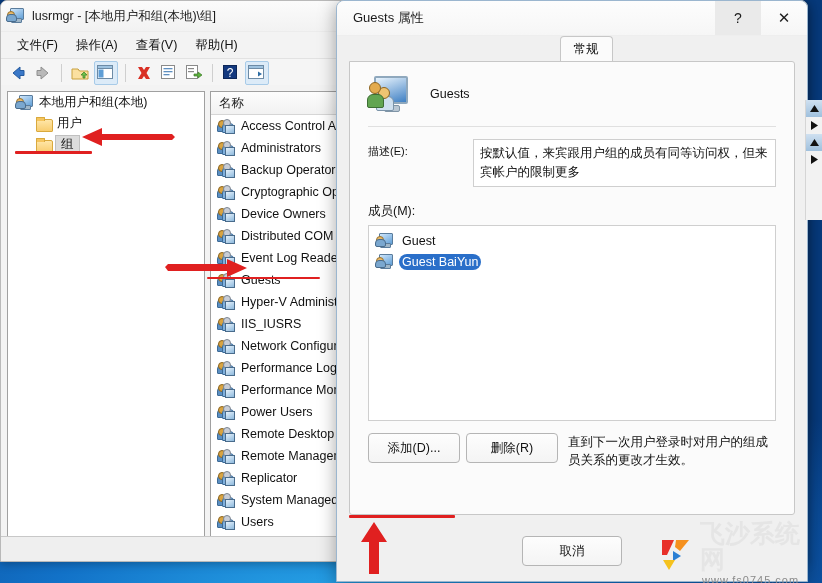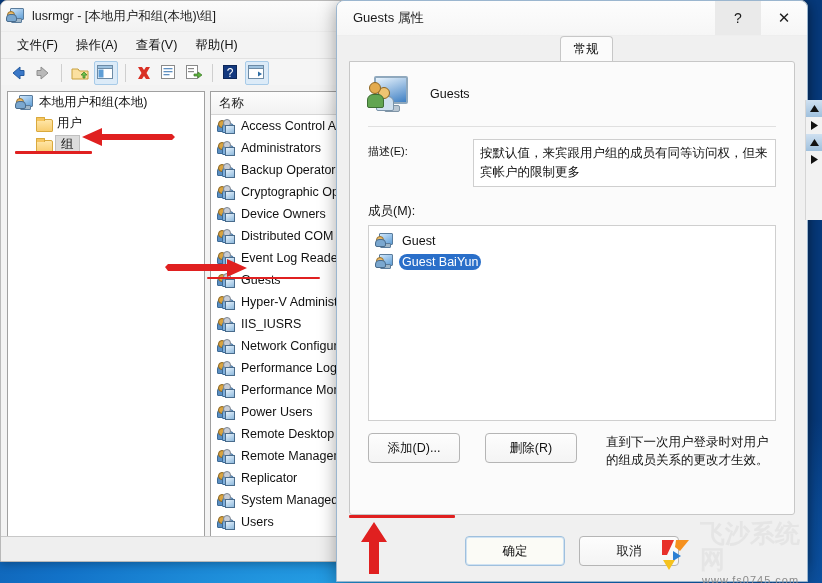--- a/index.html
+++ b/index.html
@@ -229,21 +229,21 @@
 
   .members-label { font-size:12.5px; color:#111; padding:16px 0 0 18px; }
   .members-box {
     margin:5px 18px 0 18px; height:196px; background:#fff; border:1px solid #cfcfcf;
     overflow:hidden; padding-top:4px; box-sizing:border-box;
   }
   .member-row { display:flex; align-items:center; height:21px; padding-left:7px; font-size:12.5px; }
   .member-row .mlbl { margin-left:6px; padding:1px 3px; color:#111; }
   .member-row.selected .mlbl { background:#2a6fc9; color:#fff;border-radius:8px; }
 
-  .action-row { display:flex; align-items:flex-start; padding:12px 18px 0 18px; gap:25px; }
+  .action-row { display:flex; align-items:flex-start; padding:12px 18px 0 18px; gap:6px; }
   .btn {
     min-width:92px; height:30px; background:linear-gradient(180deg,#fdfdfd,#f4f4f4);
     border:1px solid #b5b5b5; border-radius:4px; font-size:12.5px; color:#111;
     display:flex; align-items:center; justify-content:center; box-sizing:border-box;
   }
   .hint-text {
     font-size:12.5px; color:#111; line-height:18px; flex:1 1 auto; padding-left:4px;
   }
 
   .dlg-footer {
@@ -661,21 +661,20 @@
       </div>
 
       <div class="action-row">
         <div class="btn">添加(D)...</div>
         <div class="btn">删除(R)</div>
         <div class="hint-text">直到下一次用户登录时对用户的组成员关系的更改才生效。</div>
       </div>
     </div>
 
     <div class="dlg-footer">
-      <div class="btn primary">确定</div>
       <div class="btn wide">取消</div>
     </div>
   </div>
 
   <div class="edge-scroll" style="top:100px; height:120px;">
     <div class="edge-btn blue">
       <svg width="9" height="7" viewBox="0 0 9 7">
           <path d="M4.5 0 L9 7 L0 7 Z" fill="#111"></path>
         </svg>
     </div>

